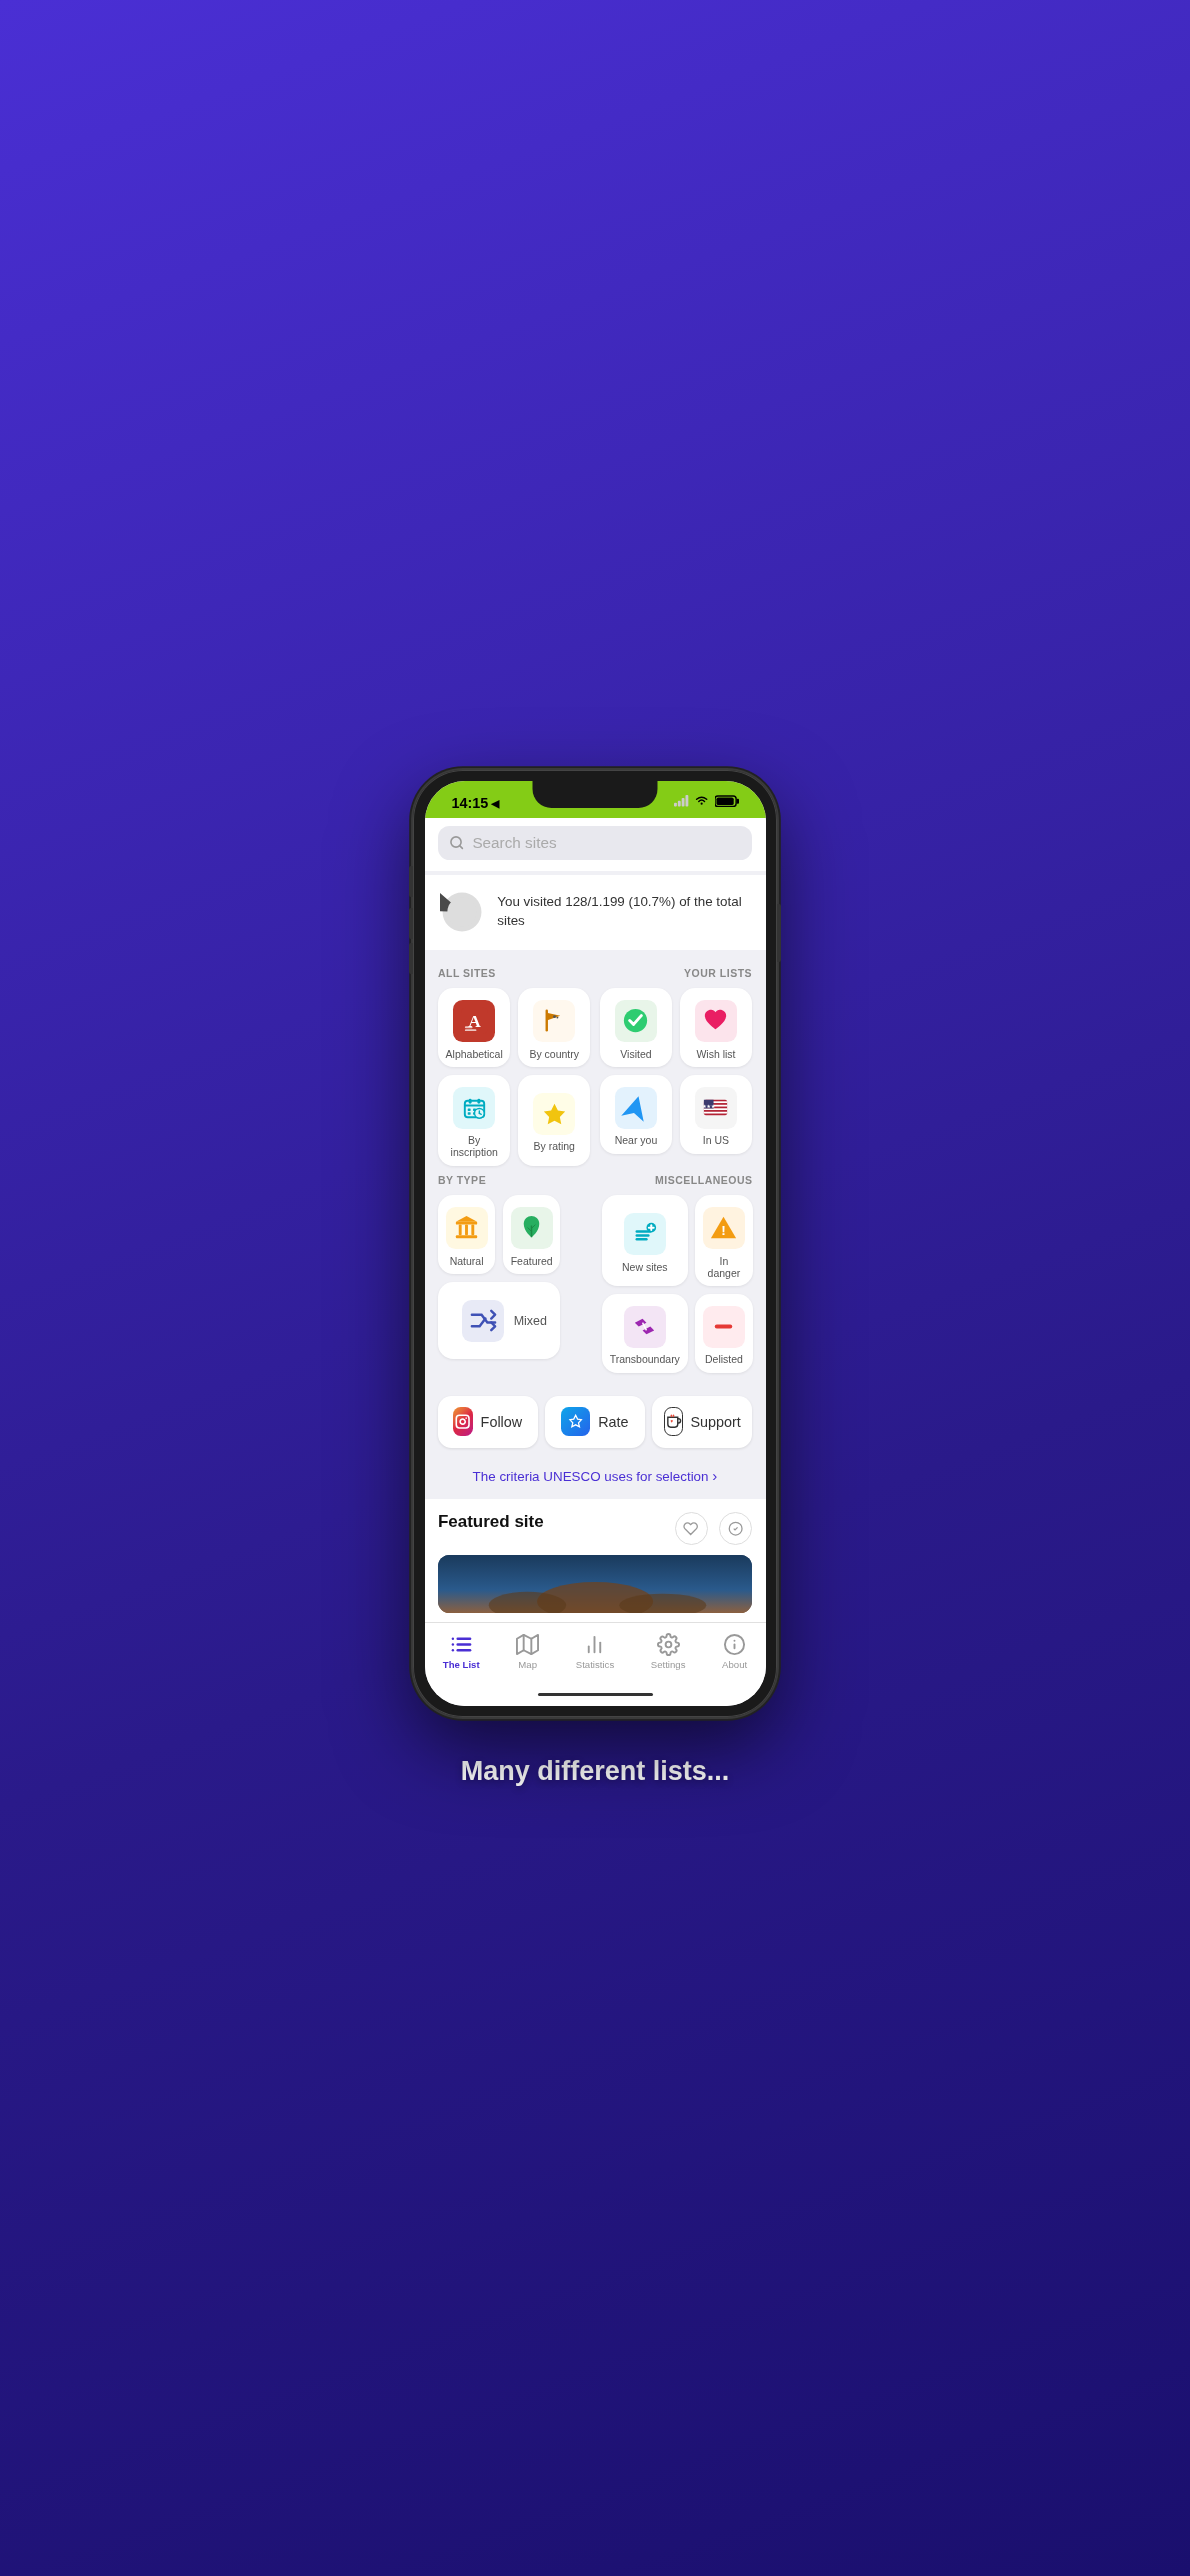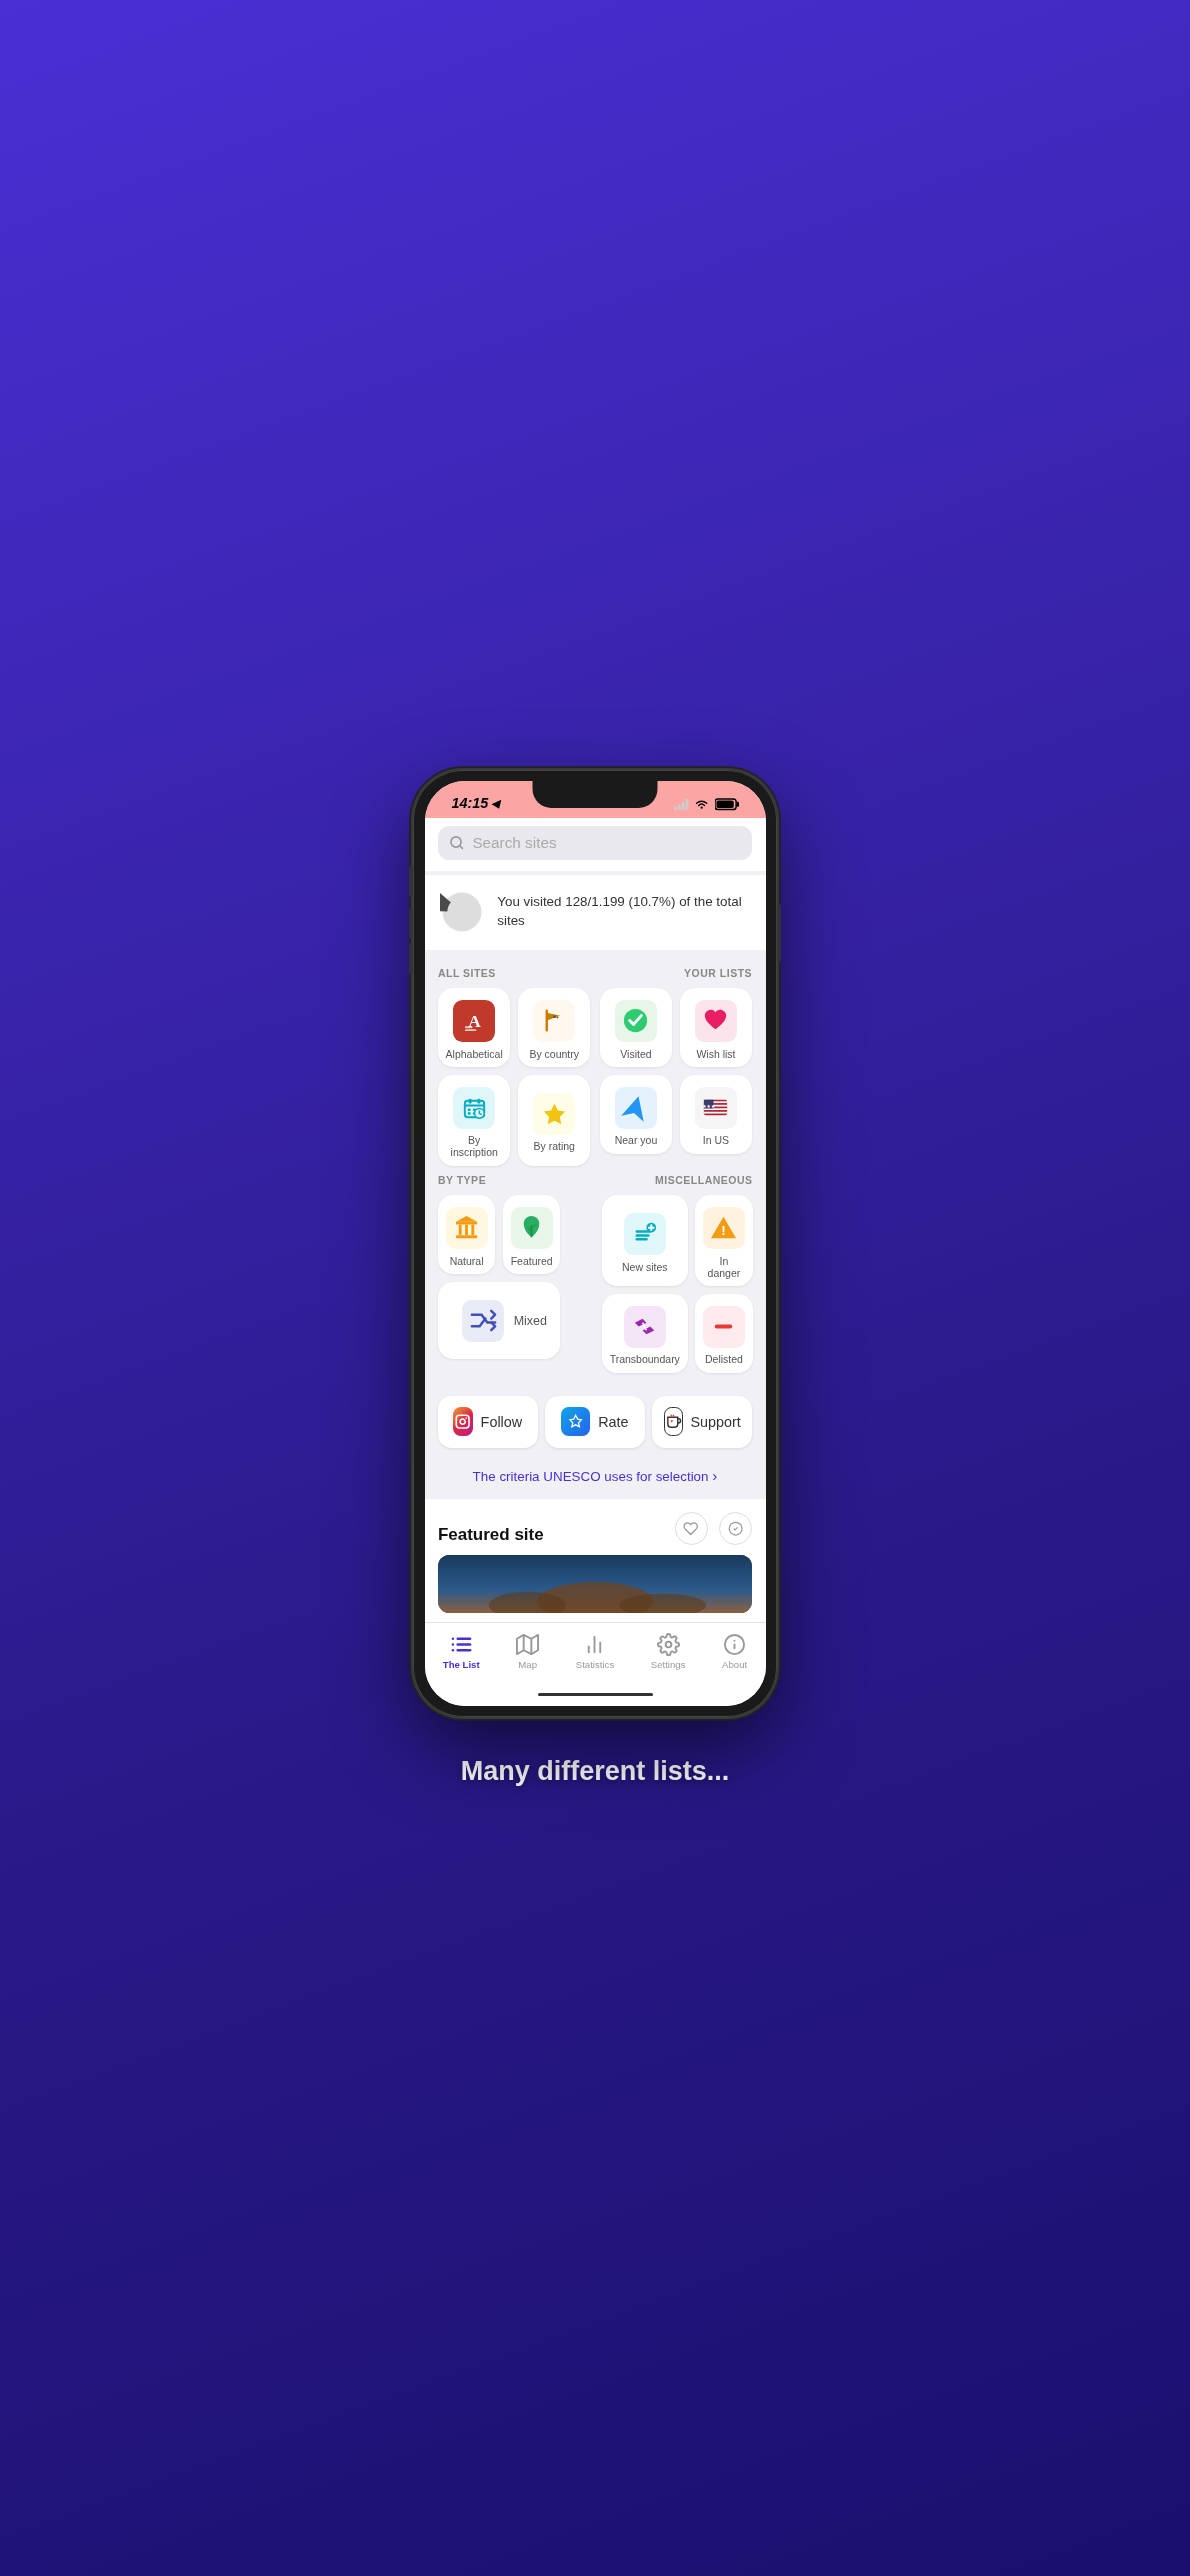--- a/index.html
+++ b/index.html
@@ -60,27 +60,26 @@
 
     .phone-screen {
       background: #f0f0f5;
       border-radius: 40px;
       overflow: hidden;
       position: relative;
     }
 
     
     .status-bar {
-      background: #fca5a5;
+      background: #84cc16;
       display: flex;
       justify-content: space-between;
-      align-items: flex-end;
+      align-items: flex-start;
       padding: 13.4px 27px 7.7px;
       position: relative;
-      font-style: italic;
     }
 
     .notch {
       position: absolute;
       top: 0;
       left: 50%;
       transform: translateX(-50%);
       width: 125px;
       height: 27px;
       background: #1a1a1a;
@@ -237,21 +236,21 @@
 
     
     .featured-section {
       background: white;
       padding: 13.4px 13.4px 9.6px;
     }
 
     .featured-header {
       display: flex;
       justify-content: space-between;
-      align-items: flex-end;
+      align-items: flex-start;
       margin-bottom: 9.6px;
     }
 
     .featured-title {
       font-size: 17px;
       font-weight: 700;
       color: #111;
     }
 
     .featured-actions {

